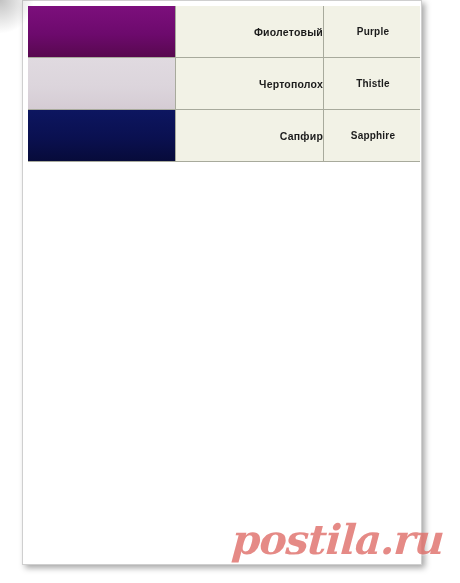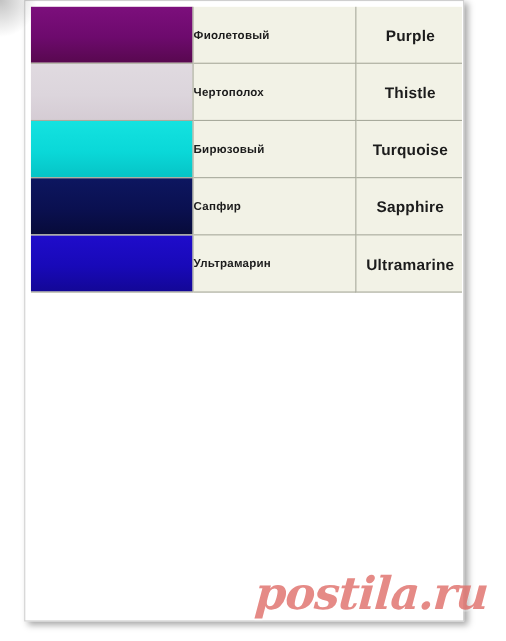--- a/index.html
+++ b/index.html
@@ -71,32 +71,32 @@
   }
   .swatch {
     display: block;
     width: 147px;
     height: 51px;
   }
 
   
   td.name-cell {
     width: 147px;
-    text-align: left;
+    text-align: right;
     font-size: 10.5px;
     font-weight: bold;
     color: #1c1c1c;
     letter-spacing: 0.2px;
     border-right: 1px solid #a8aa9c;
     border-left: 1px solid #a8aa9c;
   }
   td.en-cell {
     width: 98px;
     text-align: center;
-    font-size: 14px;
+    font-size: 10px;
     font-weight: bold;
     color: #1c1c1c;
     letter-spacing: 0.2px;
     margin-top: 37px;
   }
 
   
   .watermark {
     position: absolute;
     left: 232px;
@@ -133,36 +133,22 @@
         </tr>
         <tr>
           <td class="swatch-cell">
             <span class="swatch" style="background: linear-gradient(rgb(224, 218, 224) 0%, rgb(220, 213, 220) 55%, rgb(213, 204, 212) 100%);"></span>
           </td>
           <td class="name-cell">Чертополох</td>
           <td class="en-cell">Thistle</td>
         </tr>
         <tr>
           <td class="swatch-cell">
-            <span class="swatch" style="background: linear-gradient(rgb(20, 226, 224) 0%, rgb(10, 216, 216) 55%, rgb(6, 196, 198) 100%);"></span>
-          </td>
-          <td class="name-cell">Бирюзовый</td>
-          <td class="en-cell">Turquoise</td>
-        </tr>
-        <tr>
-          <td class="swatch-cell">
             <span class="swatch" style="background: linear-gradient(rgb(13, 22, 96) 0%, rgb(10, 16, 80) 55%, rgb(7, 11, 58) 100%);"></span>
           </td>
           <td class="name-cell">Сапфир</td>
           <td class="en-cell">Sapphire</td>
-        </tr>
-        <tr>
-          <td class="swatch-cell">
-            <span class="swatch" style="background: linear-gradient(rgb(31, 12, 203) 0%, rgb(24, 9, 184) 55%, rgb(19, 7, 150) 100%);"></span>
-          </td>
-          <td class="name-cell">Ультрамарин</td>
-          <td class="en-cell">Ultramarine</td>
         </tr>
       </tbody>
   </table>
 </div>
 
 <div class="watermark">postila.ru</div>
 
 </body></html>

